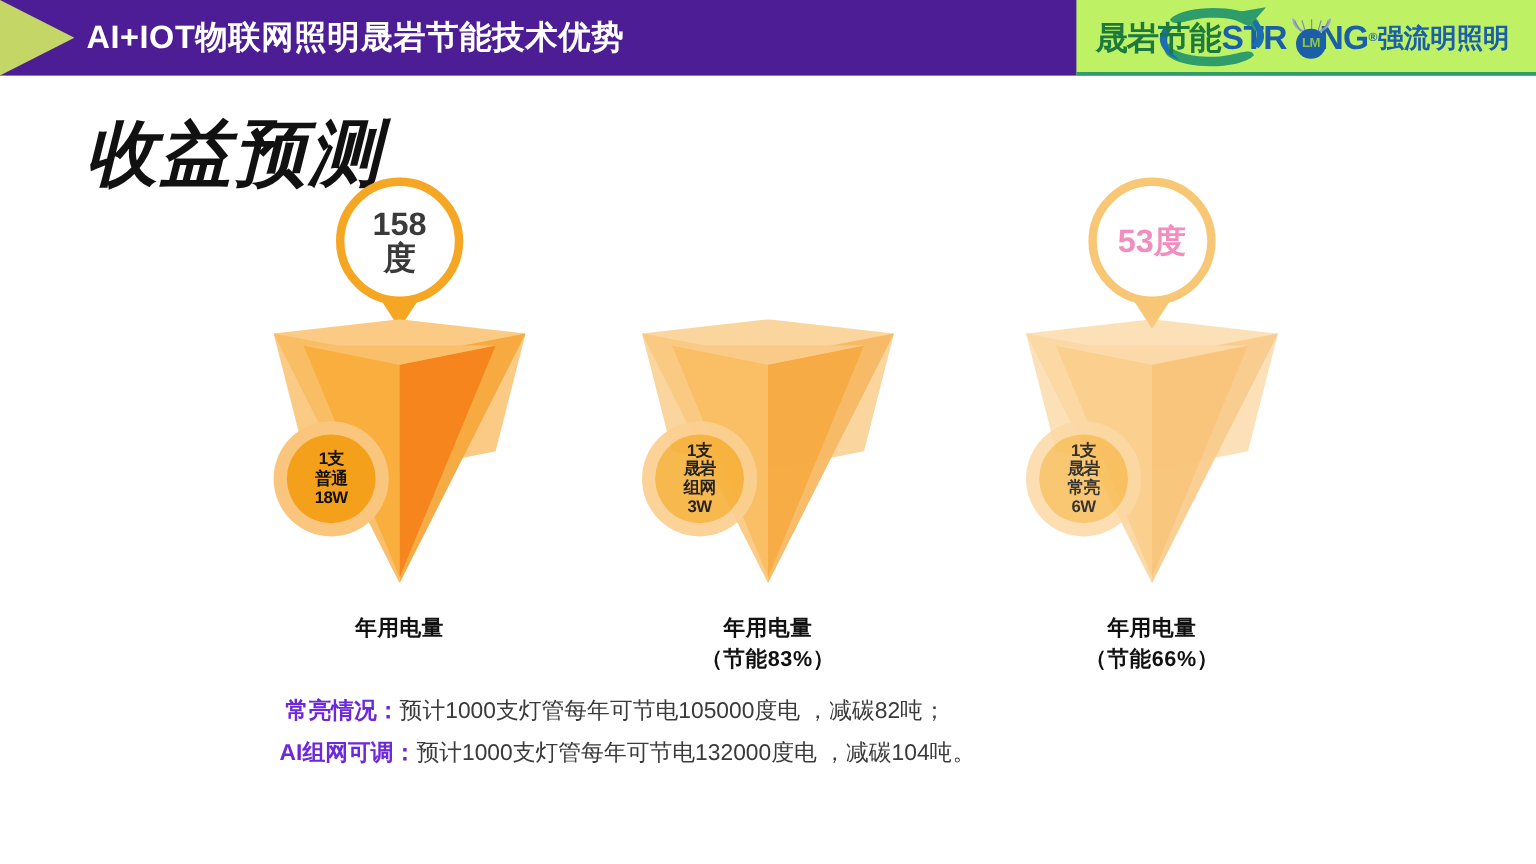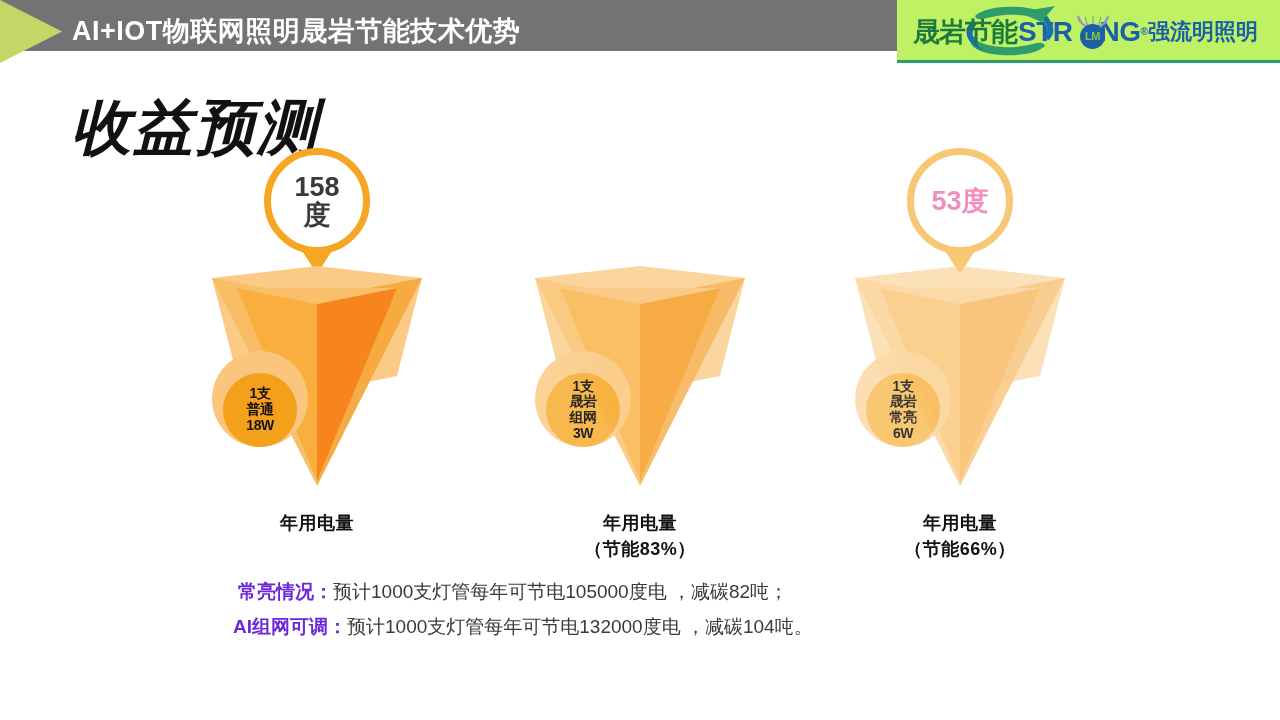--- a/index.html
+++ b/index.html
@@ -6,22 +6,22 @@
   html, body {
     width: 1280px; height: 720px;
     font-family: "Liberation Sans", "DejaVu Sans", sans-serif;
     background: #ffffff;
     overflow: hidden;
   }
   #slide { position: relative; width: 1280px; height: 720px; background:#fff; }
 
   
   #header {
-    position: absolute; left:0; top:0; width:1280px; height:51px;
-    background:#737373;
+    position: absolute; left:0; top:0; width:1280px; height:63px;
+    background:#4c1d95;
   }
   #header-chevron {
     position:absolute; left:0; top:0; width:62px; height:63px;
     background:#C4D766;
     clip-path: polygon(0 0, 0 100%, 100% 50%);
   }
   #header-title {
     position:absolute; left:72px; top:12px;
     font-size:27px; font-weight:bold; color:#ffffff;
     letter-spacing:0.5px; white-space:nowrap;
@@ -96,21 +96,21 @@
   .funnel{ position:absolute; left:50%; transform:translateX(-50%); }
   .funnel svg{ display:block; }
 
   .badge{
     position:absolute; border-radius:50%;
     display:flex; align-items:center; justify-content:center;
     z-index:4;
   }
   .badge-outer{
     width:96px; height:96px; border-radius:50%;
-    display:flex; align-items:flex-end; justify-content:center;
+    display:flex; align-items:center; justify-content:center;
   }
   .badge-inner{
     width:74px; height:74px; border-radius:50%;
     display:flex; align-items:center; justify-content:center;
   }
   .badge-text{
     font-size:14px; font-weight:bold; color:#111; line-height:1.12;
     text-align:center; letter-spacing:-0.5px;
     font-family:"Liberation Sans", sans-serif;
   }
@@ -167,21 +167,21 @@
       <span class="logo-o-badge">LM</span>
       <span class="logo-strong">NG</span>
       <span class="logo-reg">®</span>
       <span class="logo-cn2">强流明照明</span>
     </div>
   </div>
   <div id="logo-panel-underline"></div>
 
   <div id="page-title">收益预测</div>
 
-  <div class="funnel-group" style="left:187px;">
+  <div class="funnel-group" style="left:203px;">
     <div class="pin" style="top:148px;">
       <div class="pin-tail"></div>
       <div class="pin-circle">
         <div class="pin-label">
           <div>158</div>
           <div>度</div>
         </div>
       </div>
     </div>
 

